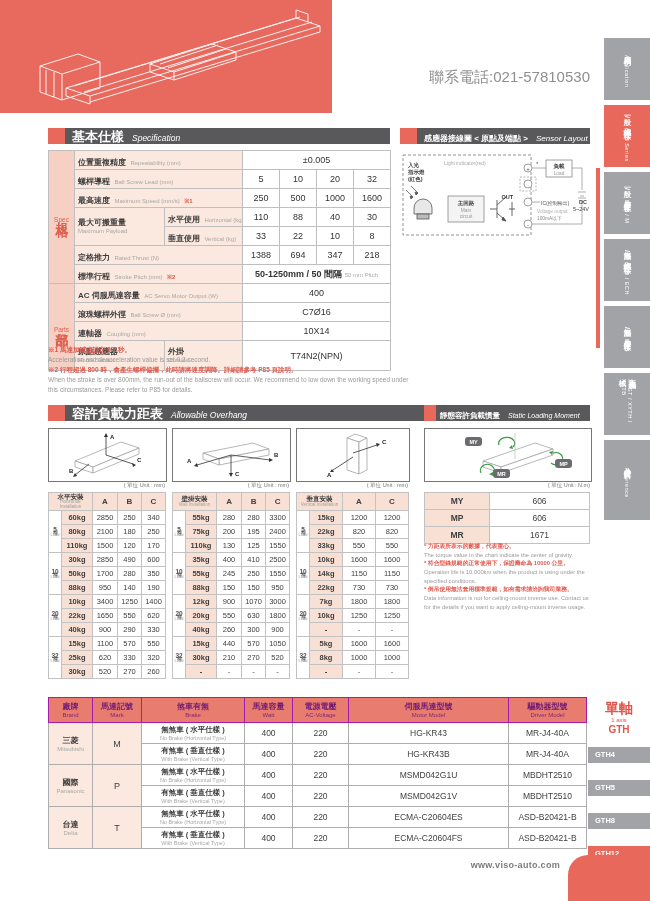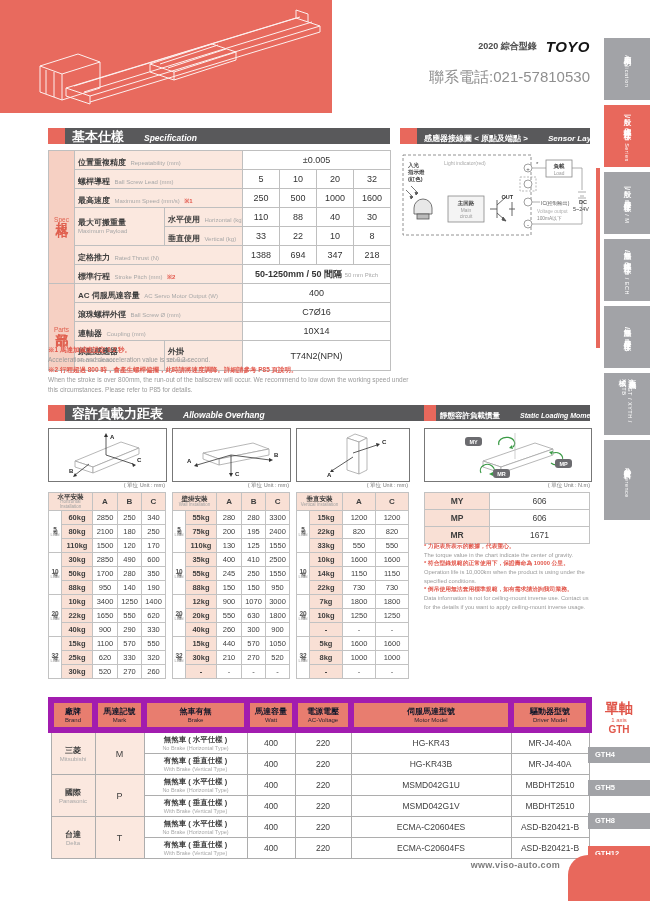--- a/index.html
+++ b/index.html
@@ -22,21 +22,21 @@
   .side-tab.active{background:#e8685c}
   .st-zh{font-size:7.5px;font-weight:bold;letter-spacing:1px}
   .st-en{font-size:5.5px;letter-spacing:.5px}
   .red-sliver{position:absolute;left:596px;top:168px;width:4px;height:180px;background:#e8685c}
 
   
   .sec-bar{position:absolute;height:16px;display:flex;align-items:stretch}
   .bar-red{width:17px;background:#e8685c}
   .bar-text{flex:1;background:#59595b;color:#fff;line-height:16px;padding-left:7px;white-space:nowrap;overflow:hidden}
   .bar-text .tzh{font-size:13px;font-weight:bold}
-  .bar-text .ten{font-size:8.5px;font-weight:bold;font-style:italic;margin-left:20px}
+  .bar-text .ten{font-size:8.5px;font-weight:normal;font-style:italic;margin-left:8px}
   .sec-bar.small .tzh{font-size:7.5px}
   .sec-bar.small .ten{font-size:7px}
 
   
   table{border-collapse:collapse;table-layout:fixed}
   .spec-table{position:absolute;top:150px;left:48px;width:342px;border:1px solid #777}
   .spec-table td{border:1px solid #bfbfbf;height:16px;padding:0 3px;overflow:hidden;white-space:nowrap}
   .side-cell{background:#f6d0c3;text-align:center;padding:0}
   .side-zh{writing-mode:vertical-rl;font-size:13px;font-weight:bold;color:#e0604f;margin:0 auto;letter-spacing:2px}
   .side-en{font-size:6.5px;color:#e0604f}
@@ -75,21 +75,21 @@
 
   
   .static-table{position:absolute;left:424px;top:492px;width:166px;border:1px solid #777;text-align:center}
   .static-table td{border:1px solid #c2c2c2;height:14px;font-size:8.5px}
   .sk{background:#f9e0d5;font-weight:bold;width:62px}
   .static-notes{position:absolute;left:424px;top:542px;width:166px}
   .static-notes .note-line{font-size:5.8px;line-height:1.5}
 
   
   .motor-table{position:absolute;top:697px;left:48px;width:538px;border:1px solid #777;text-align:center}
-  .motor-table th{background:#e87d6f;color:#0f172a;height:24px;border:6px solid #a21caf;padding:0}
+  .motor-table th{background:#e87d6f;color:#701a75;height:24px;border:1px solid #a21caf;padding:0}
   .mh-zh{font-size:8px;font-weight:bold;line-height:1.25}
   .mh-en{font-size:6px;opacity:.9;line-height:1.1;font-weight:normal}
   .motor-table td{border:1px solid #adadad;height:20px;padding:0;overflow:hidden}
   .brand-cell{background:#fbe8df}
   .brand-cell .zh{font-size:8px;font-weight:bold}
   .brand-cell .en{font-size:6px;color:#a8a8a8}
   .mark-cell{background:#fbe8df;font-size:9px;color:#3e3e3e}
   .brake-cell .zh{font-size:7.5px;font-weight:bold;line-height:1.25}
   .brake-cell .en{font-size:5.5px;color:#a8a8a8;line-height:1.1}
   .mcell{font-size:8.5px}
@@ -127,23 +127,20 @@
         <path d="M62 100 L100 88 L100 62"></path>
         <path d="M46 70 L46 94 M54 72 L54 97"></path>
         <path d="M150 64 L212 44 L236 52 L174 72 Z"></path>
         <path d="M150 64 L150 72 L174 80 L174 72 M236 52 L236 60 L174 80"></path>
         <path d="M160 64 L218 45 M168 68 L226 49"></path>
         <path d="M296 18 L296 10 L308 14 L308 22"></path>
       </g>
     </svg>
   </div>
 
-  <div class="brand-line">
-    <span class="catalog-label">2020 綜合型錄</span><span class="logo">TOYO</span>
-  </div>
   <div class="phone">聯系電話:021-57810530</div>
 
   <div class="side-tabs">
 
       <div class="side-tab">
         <span class="st-zh">應用例</span>
         <span class="st-en">Application</span>
       </div>
 
       <div class="side-tab active">

